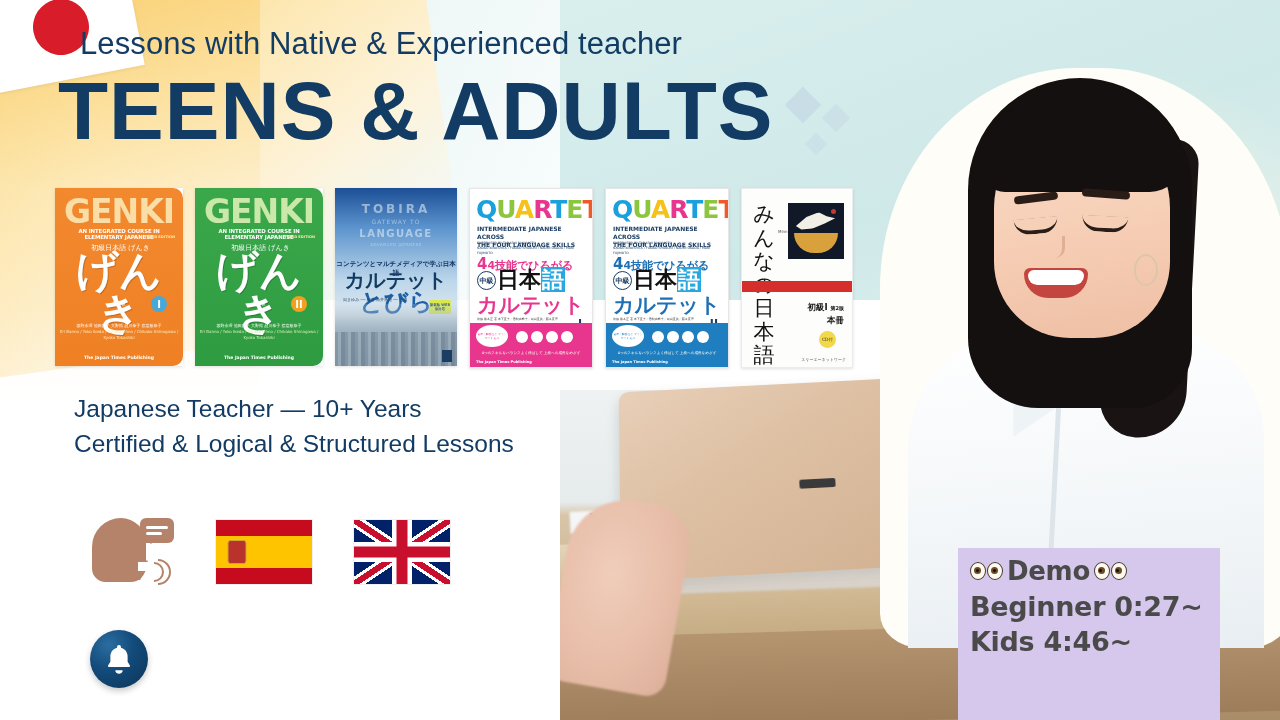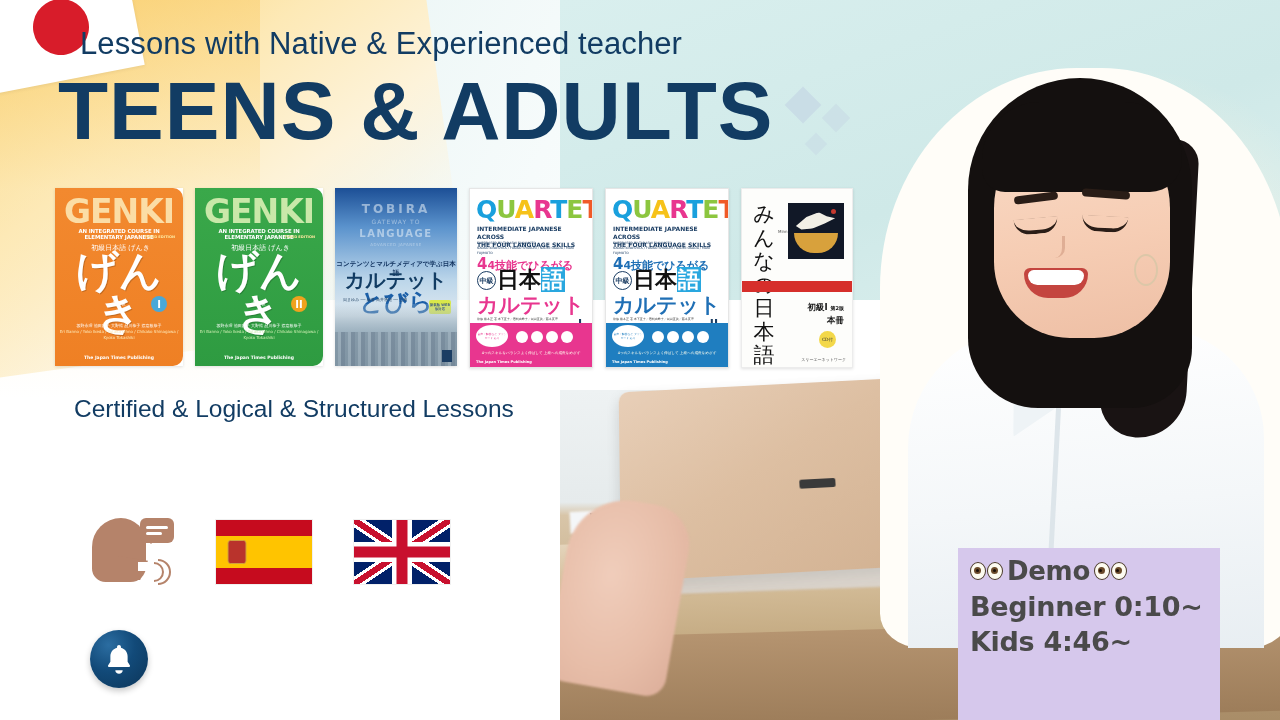--- a/index.html
+++ b/index.html
@@ -459,20 +459,21 @@
           <span>本冊</span>
         </div>
         <div class="cd">CD付</div>
         <div class="pub">スリーエーネットワーク</div>
       </div>
     </div>
 
   </div>
 
   <div class="creds">
+    <div>Japanese Teacher — 10+ Years</div>
     <div>Certified &amp; Logical &amp; Structured Lessons</div>
   </div>
 
   <div class="iconrow">
     <div class="speak">
       <div class="head"></div>
         <div class="jaw"></div>
         <div class="mouth"></div>
       <div class="wave2"></div>
         <div class="wave"></div>
@@ -510,17 +511,17 @@
       <span class="eyes">
           <b></b>
           <b></b>
         </span>
       <span>Demo</span>
       <span class="eyes">
           <b></b>
           <b></b>
         </span>
     </div>
-    <div class="line">Beginner 0:10~</div>
+    <div class="line">Beginner 0:27~</div>
     <div class="line">Kids 4:46~</div>
   </div>
 
 </div>
 
 </body></html>

